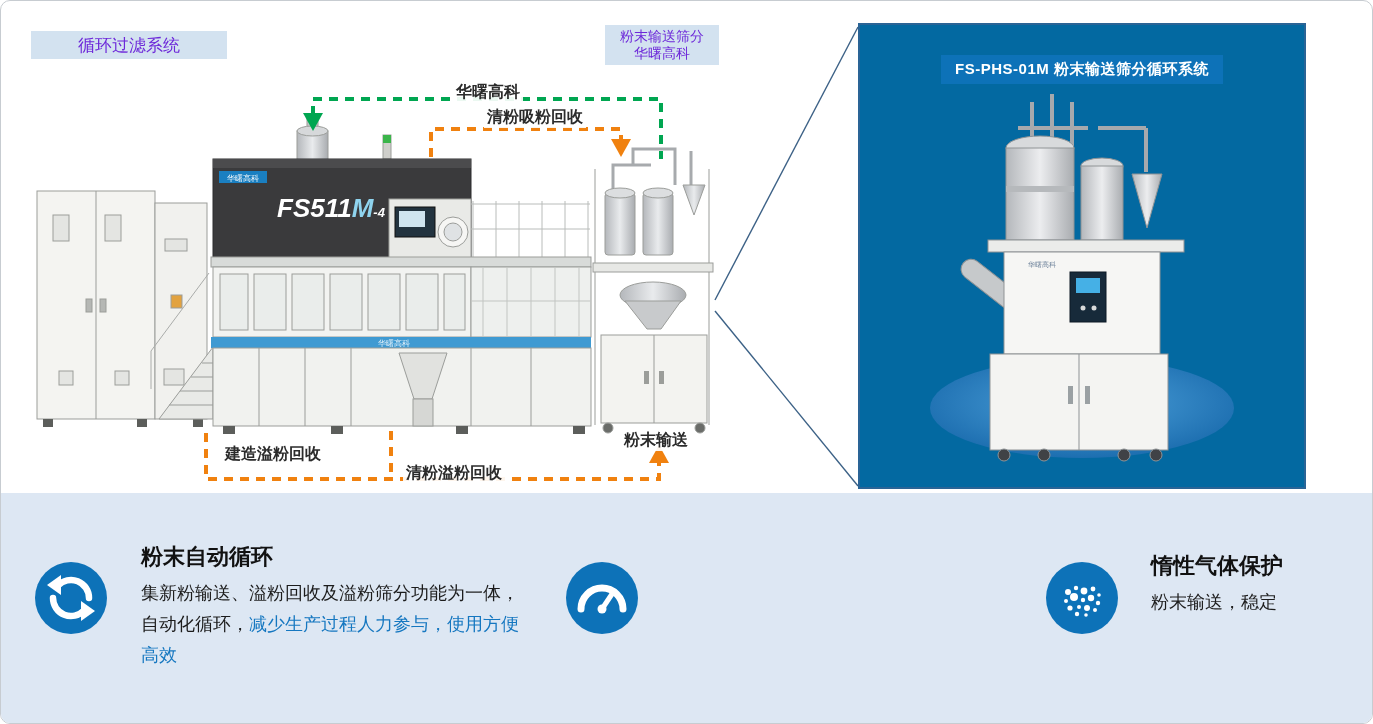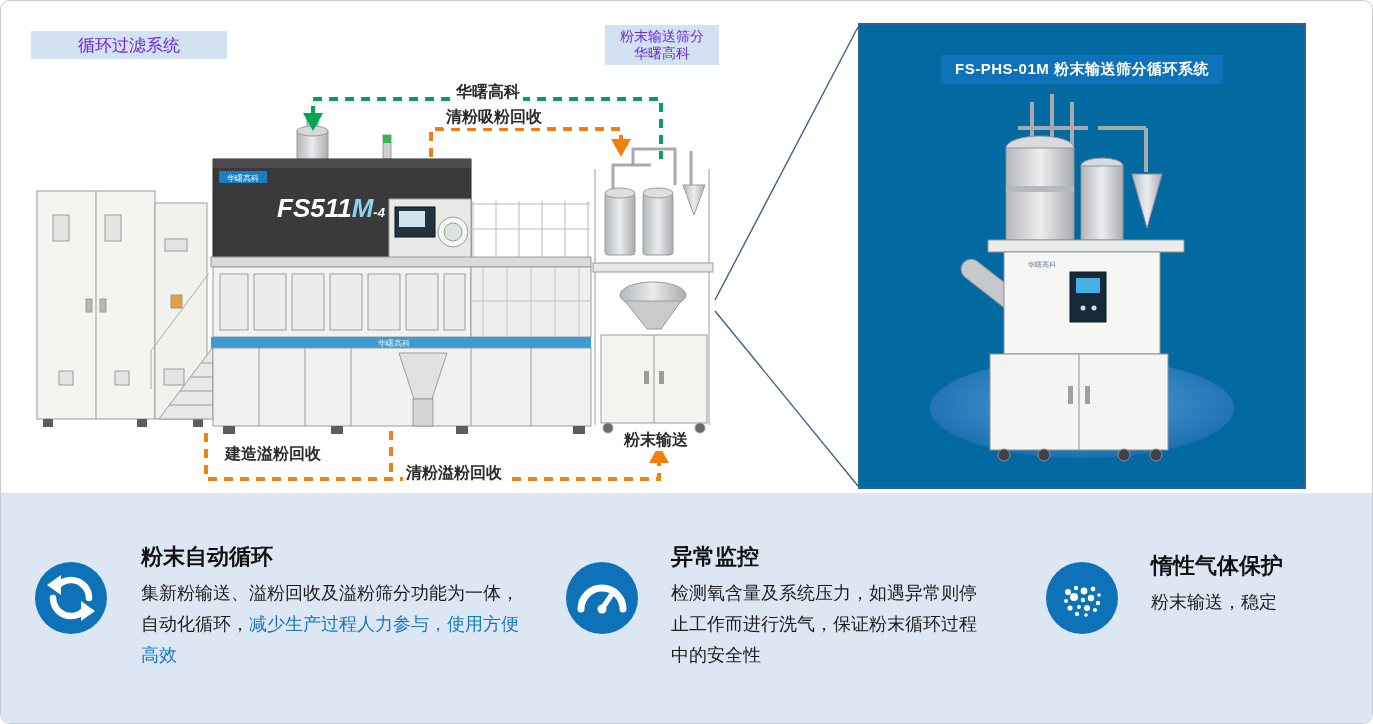--- a/index.html
+++ b/index.html
@@ -6,21 +6,21 @@
   html,body{background:#fff}
   body{font-family:"Liberation Sans","DejaVu Sans",sans-serif}
   .page{position:relative;width:1373px;height:724px;background:#fff;border:1px solid #c7ccd1;border-radius:10px;overflow:hidden}
   .diagram-svg{position:absolute;left:0;top:0;z-index:1}
   .section-label{position:absolute;z-index:2;background:#d3e2f0;color:#6d28d9;font-size:17px;display:flex;align-items:center;justify-content:center;height:28px;text-align:center}
   #lbl-filter{left:30px;top:30px;width:196px}
   #lbl-main{left:232px;top:30px;width:338px}
   #lbl-powder{left:604px;top:24px;width:114px;height:40px;flex-direction:column;font-size:14px;line-height:17px}
   .flow-label{position:absolute;z-index:2;font-size:16px;font-weight:bold;color:#2b2b2b;background:rgba(255,255,255,.92);padding:0 3px;white-space:nowrap}
   #fl-transport{left:452px;top:81px}
-  #fl-suction{left:442px;top:106px}
+  #fl-suction{left:483px;top:106px}
   #fl-build{left:221px;top:443px}
   #fl-clean{left:402px;top:462px}
   #fl-sieving{left:620px;top:429px}
   .panel{position:absolute;left:857px;top:22px;width:448px;height:466px;background:#0369a1;border:2px solid #2a6496;z-index:3;display:flex;flex-direction:column;align-items:center}
   .panel-title{margin-top:30px;background:#0d72b8;color:#fff;font-size:15px;font-weight:bold;padding:5px 14px;letter-spacing:.5px;white-space:nowrap}
   .product-svg{margin-top:2px}
   .bottom{position:absolute;left:0;top:492px;width:1373px;height:232px;background:#dde7f3;z-index:2}
   .feature-icon{position:absolute;top:69px;width:72px;height:72px}
   #icon-recycle{left:34px}
   #icon-gauge{left:565px}
@@ -240,24 +240,20 @@
       <div class="feature-title">粉末自动循环</div>
       <div class="feature-body"><span>集新粉输送、溢粉回收及溢粉筛分功能为一体，自动化循环，</span><span class="hl">减少生产过程人力参与，使用方便高效</span></div>
     </div>
 
     <svg class="feature-icon" id="icon-gauge" viewBox="0 0 72 72">
       <circle cx="36" cy="36" r="36" fill="#0d72b8"></circle>
       <path d="M15 47 a21 21 0 0 1 42 0" stroke="#fff" stroke-width="7" fill="none" stroke-linecap="round"></path>
       <line x1="36" y1="47" x2="48" y2="29" stroke="#fff" stroke-width="5" stroke-linecap="round"></line>
       <circle cx="36" cy="47" r="4.5" fill="#fff"></circle>
     </svg>
-    <div class="feature-text" id="ft-2">
-      <div class="feature-title">异常监控</div>
-      <div class="feature-body"><span>检测氧含量及系统压力，如遇异常则停止工作而进行洗气，保证粉末循环过程中的安全性</span><span class="hl"></span></div>
-    </div>
 
     <svg class="feature-icon" id="icon-gas" viewBox="0 0 72 72">
       <circle cx="36" cy="36" r="36" fill="#0d72b8"></circle>
       <g fill="#fff">
         <circle cx="22" cy="30" r="3"></circle>
         <circle cx="30" cy="26" r="2.2"></circle>
         <circle cx="38" cy="29" r="3.4"></circle>
         <circle cx="47" cy="27" r="2.4"></circle>
         <circle cx="53" cy="33" r="1.8"></circle>
         <circle cx="20" cy="39" r="2"></circle>

